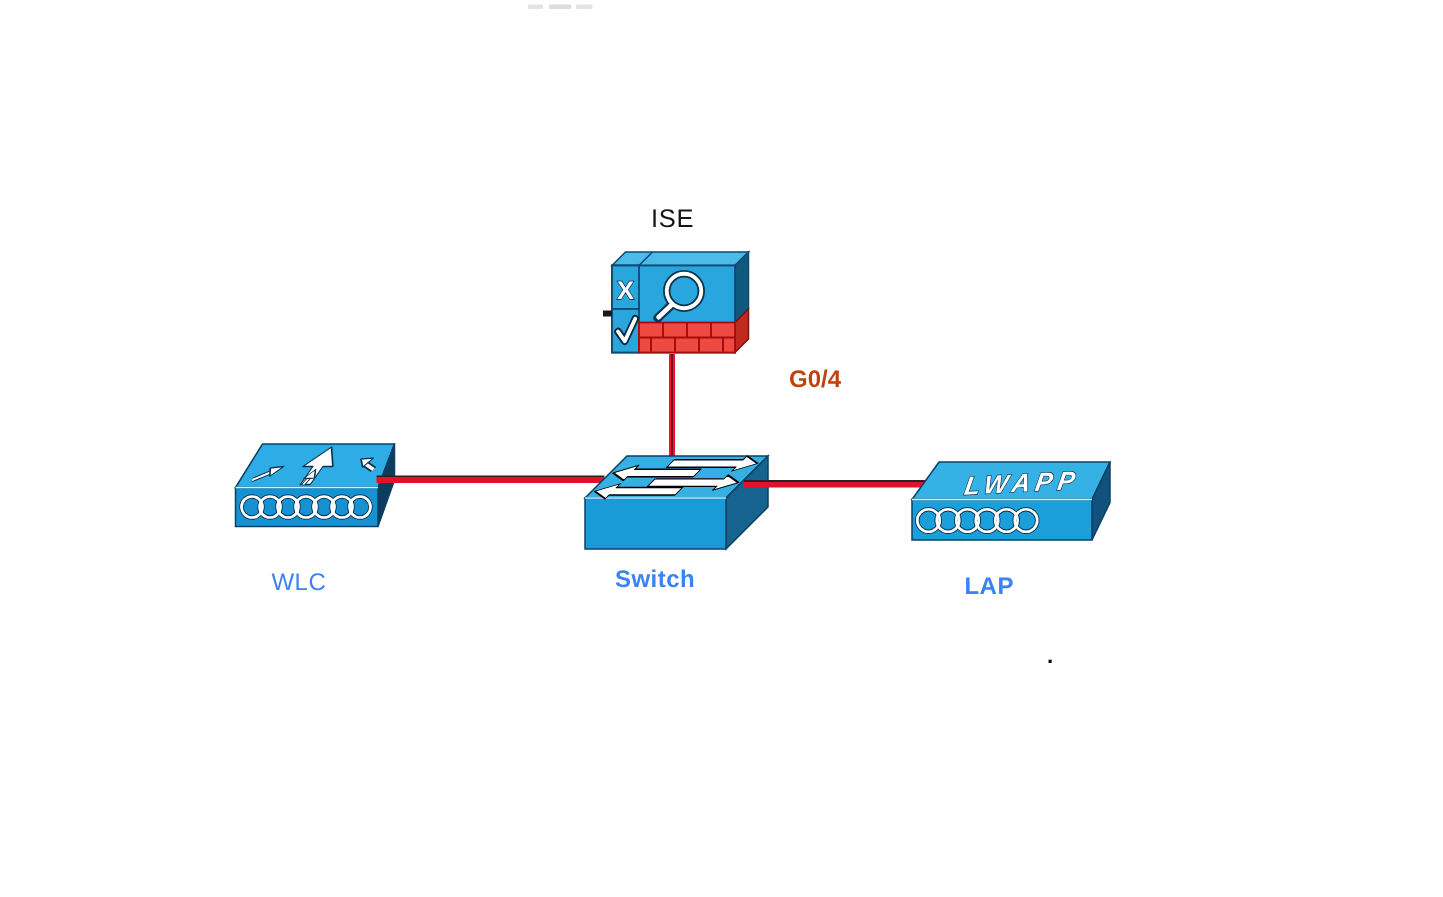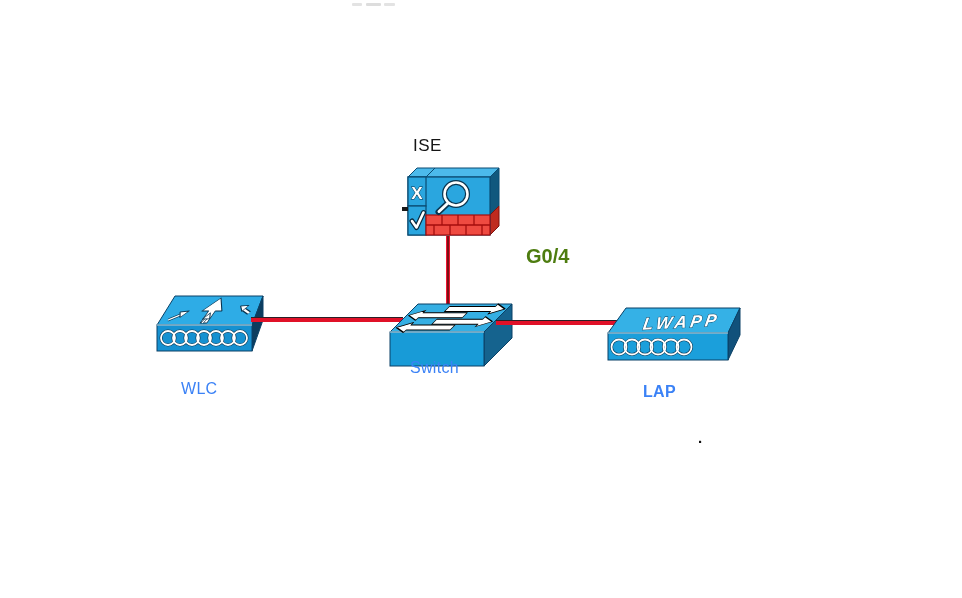--- a/index.html
+++ b/index.html
@@ -1,37 +1,37 @@
 <!DOCTYPE html>
 <html><head>
 <meta charset="utf-8">
 <style>
   html,body{margin:0;padding:0;background:#fff;}
   #canvas{position:relative;width:962px;height:598px;background:#ffffff;overflow:hidden;
           font-family:"Liberation Sans", sans-serif;}
   .abs{position:absolute;}
   .node-label{font-size:16px;color:#3b82f6;letter-spacing:.3px;}
   .ise-label{font-size:17px;color:#151515;letter-spacing:.5px;}
-  .if-label{font-size:20px;font-weight:bold;color:#4d7c0f;}
+  .if-label{font-size:16px;font-weight:bold;color:#c2410c;}
   .link-h{height:5px;background:linear-gradient(180deg,#2b2026 0%,#2b2026 22%,#e01128 22%,#e01128 100%);}
   .link-v{width:4px;background:linear-gradient(90deg,#ef1530 0%,#ef1530 30%,#7e1016 30%,#7e1016 65%,#ef1530 65%,#ef1530 100%);}
   .smudge{height:3px;background:#d9d9d9;opacity:.75;border-radius:1px;}
   .stray-dot{font-size:15px;font-weight:bold;color:#111;}
   svg text{font-family:"Liberation Sans", sans-serif;}
 </style>
 </head>
 <body>
 
 <div id="canvas">
 
   <div class="abs smudge" style="left:352px;top:3px;width:10px;"></div>
   <div class="abs smudge" style="left:366px;top:3px;width:15px;opacity:.9;"></div>
   <div class="abs smudge" style="left:384px;top:3px;width:11px;"></div>
 
-  <div class="abs ise-label" style="left:413px;top:136px;">ISE</div>
+  <div class="abs ise-label" style="left:434px;top:136px;">ISE</div>
 
   <svg class="abs" style="left:402px;top:163px;" width="102" height="78" viewBox="0 0 102 78">
 
     <polygon points="6,14 15,5 97,5 88,14" fill="#4CBAEB" stroke="#0B4B72" stroke-width="1"></polygon>
     <line x1="24" y1="14" x2="33" y2="5" stroke="#0B4B72" stroke-width="1"></line>
 
     <polygon points="88,14 97,5 97,43 88,52" fill="#11587E" stroke="#0B4B72" stroke-width="1"></polygon>
 
     <polygon points="88,52 97,43 97,63 88,72" fill="#BF2B1F" stroke="#7E120D" stroke-width="1"></polygon>
 
@@ -149,18 +149,18 @@
           <circle cx="30" cy="44" r="7.5"></circle>
           <circle cx="43" cy="44" r="7.5"></circle>
         <circle cx="56" cy="44" r="7.5"></circle>
           <circle cx="69" cy="44" r="7.5"></circle>
           <circle cx="82" cy="44" r="7.5"></circle>
       </g>
     </g>
   </svg>
 
   <div class="abs node-label" style="left:181px;top:380px;">WLC</div>
-  <div class="abs node-label" style="left:410px;top:359px;">Switch</div>
+  <div class="abs node-label" style="left:410px;top:378px;font-weight:bold;">Switch</div>
   <div class="abs node-label" style="left:643px;top:383px;font-weight:bold;">LAP</div>
 
   <div class="abs stray-dot" style="left:698px;top:429px;">.</div>
 
 </div>
 
 </body></html>

